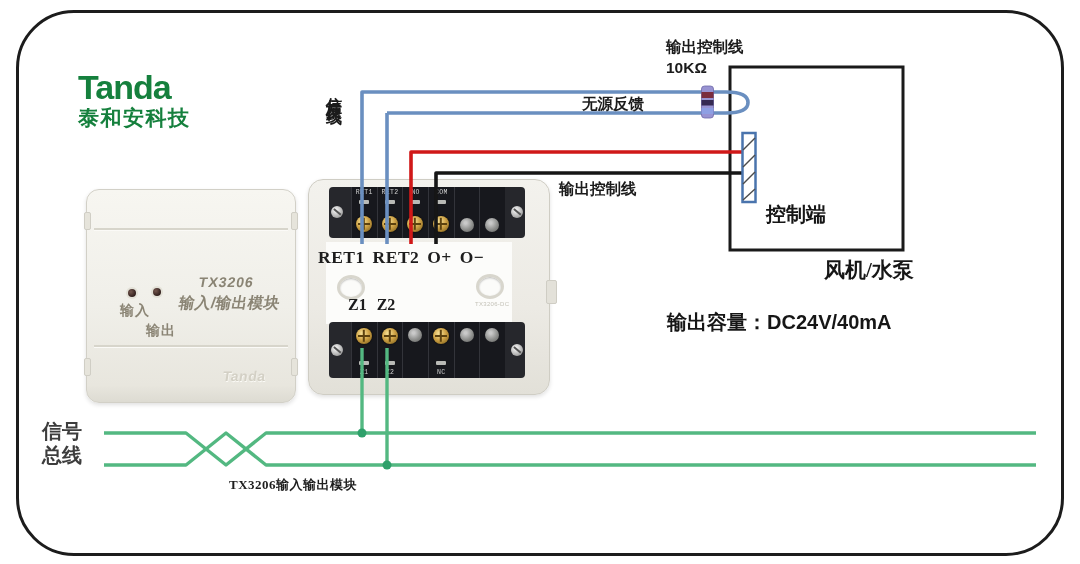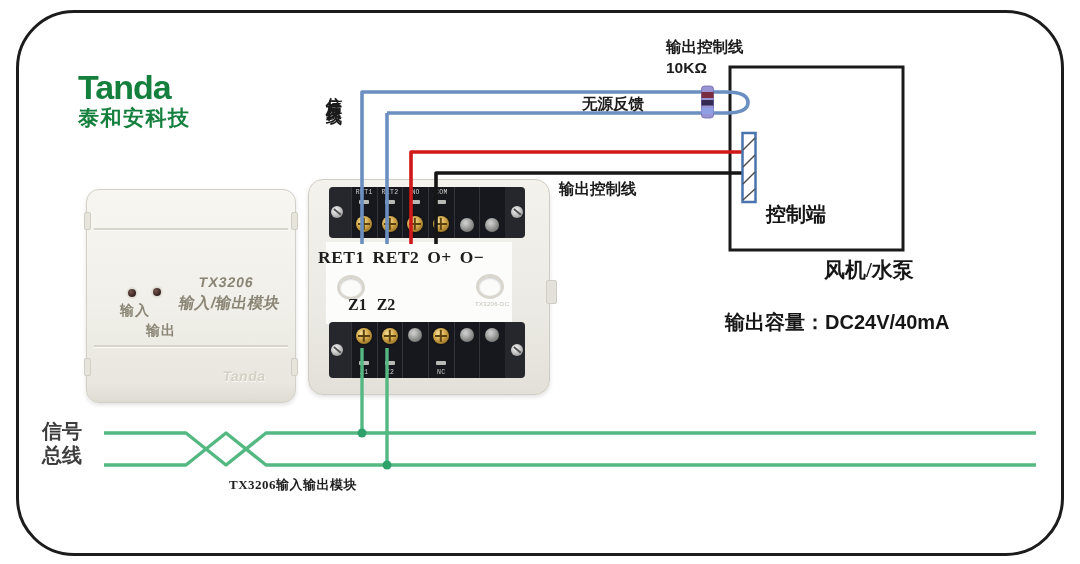--- a/index.html
+++ b/index.html
@@ -77,21 +77,21 @@
   
   .ann{color:#1b1b1b;font-weight:bold;font-size:15.5px;line-height:21px;}
   #lbl-feedback-line{left:324px;top:84px;writing-mode:vertical-rl;letter-spacing:3px;font-size:16px;}
   #lbl-resistor{left:666px;top:36px;}
   #lbl-passive{left:582px;top:93px;text-align:center;}
   #lbl-ctrl-signal{left:758px;top:128px;line-height:22px;}
   #lbl-out-ctrl{left:559px;top:178px;}
   .serif{font-family:"Liberation Serif",serif;}
   #lbl-ctrl-end{left:766px;top:201px;font-size:20px;font-weight:600;color:#161616;}
   #lbl-fan{left:796px;top:256px;font-size:21px;font-weight:bold;color:#161616;margin-left:28px;}
-  #lbl-capacity{left:725px;top:309px;font-size:20px;color:#161616;}
+  #lbl-capacity{left:667px;top:309px;font-size:20px;color:#161616;}
   #lbl-capacity .cap-label{font-family:"Liberation Serif",serif;font-weight:bold;}
   #lbl-capacity .cap-value{font-family:"Liberation Sans",sans-serif;font-weight:bold;}
   #lbl-bus{left:42px;top:419px;font-size:20px;line-height:24px;color:#3d3d3d;font-weight:600;}
   #lbl-caption{left:229px;top:476px;font-size:13px;color:#1e1e1e;font-weight:600;letter-spacing:0.5px;}
 
   svg{position:absolute;left:0;top:0;pointer-events:none;}
   .ctrl-box{fill:#ffffff;stroke:#1a1a1a;stroke-width:3px;}
   .w-blue{stroke:var(--wire-blue,#6a8fc0);stroke-width:3.6px;fill:none;stroke-linejoin:round;}
   .w-red{stroke:var(--wire-red,#d01818);stroke-width:3.6px;fill:none;stroke-linejoin:round;}
   .w-black{stroke:var(--wire-black,#161616);stroke-width:3.6px;fill:none;stroke-linejoin:round;}

